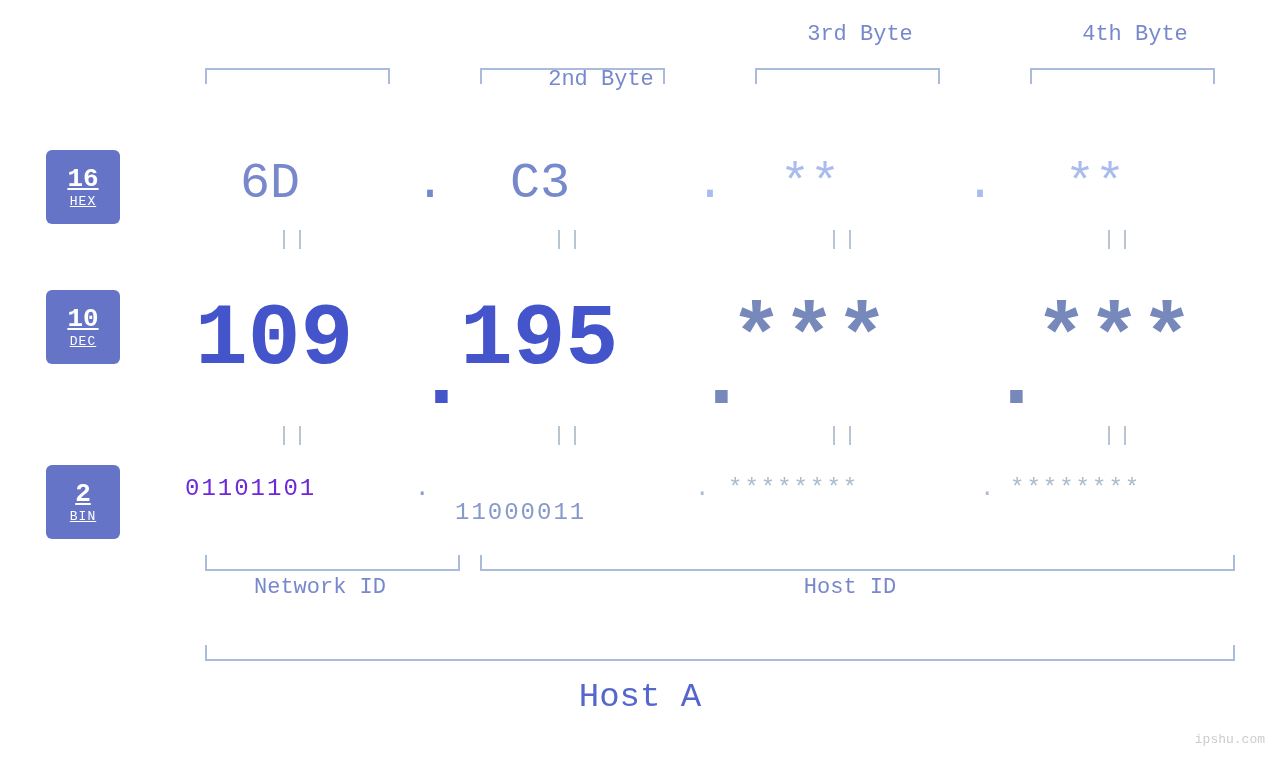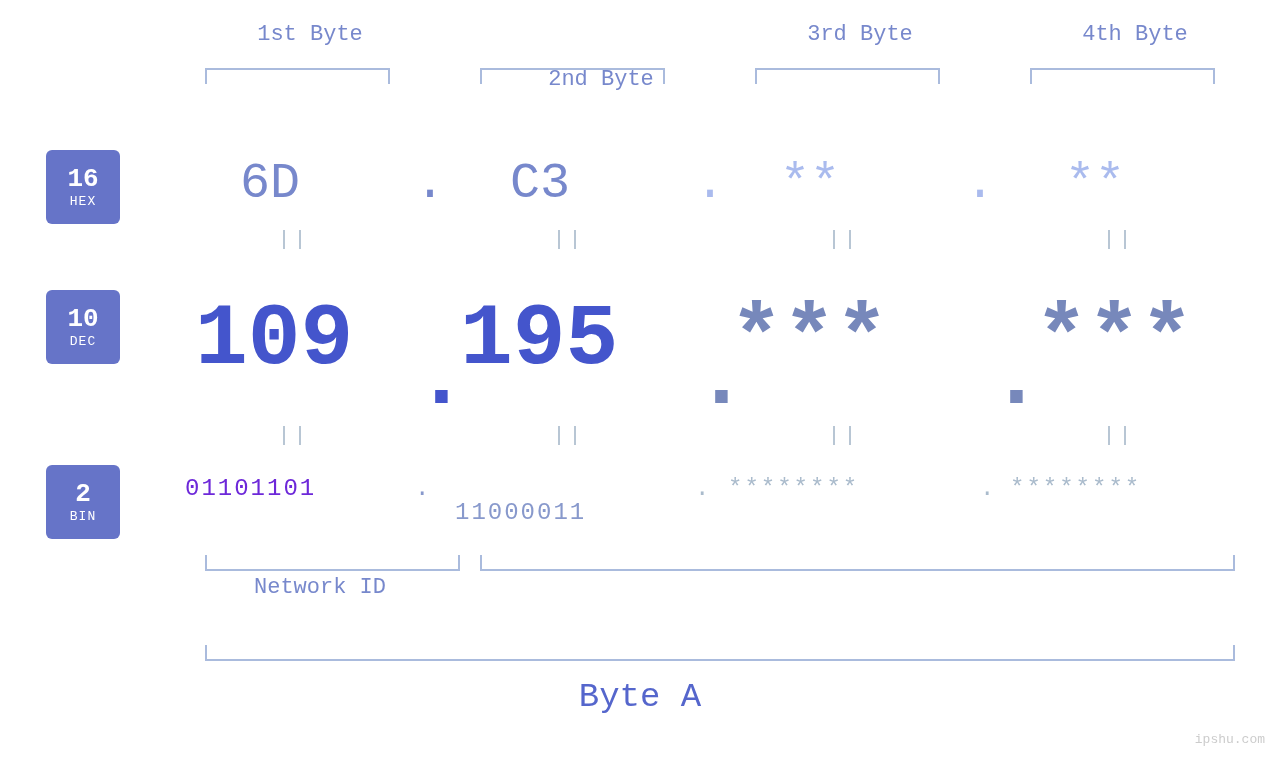--- a/index.html
+++ b/index.html
@@ -45,20 +45,21 @@
       position: absolute;
       display: flex;
       flex-direction: column;
       align-items: center;
       justify-content: center;
       width: 74px;
       height: 74px;
       background: #6674c8;
       border-radius: 6px;
       color: white;
+      text-decoration: underline;
     }
 
     .badge .bnum {
       font-size: 26px;
       font-weight: bold;
       line-height: 1.1;
       font-family: 'Courier New', Courier, monospace;
     }
 
     .badge .bname {
@@ -104,21 +105,20 @@
       font-family: 'Courier New', Courier, monospace;
       color: #cccccc;
       font-size: 13px;
     }
   </style>
 </head>
 <body>
 
 <div class="layout">
 
-  <div class="bh" style="left: 210px; width: 200px;">1st Byte</div>
   <div class="bh" style="left: 501px; width: 200px; margin-top: 45px;">2nd Byte</div>
   <div class="bh" style="left: 760px; width: 200px;">3rd Byte</div>
   <div class="bh" style="left: 1035px; width: 200px;">4th Byte</div>
 
   <div class="bracket-line" style="left: 205px; top: 68px; width: 185px;"></div>
   <div class="bracket-line" style="left: 480px; top: 68px; width: 185px;"></div>
   <div class="bracket-line" style="left: 755px; top: 68px; width: 185px;"></div>
   <div class="bracket-line" style="left: 1030px; top: 68px; width: 185px;"></div>
 
   <div class="badge" style="left: 46px; top: 150px;">
@@ -169,20 +169,21 @@
   <div class="vt" style="left: 728px; top: 475px; font-size: 24px; color: #aabbcc; letter-spacing: 2px;">********</div>
   <div class="vt" style="left: 980px; top: 475px; font-size: 24px; color: #aabbcc;">.</div>
   <div class="vt" style="left: 1010px; top: 475px; font-size: 24px; color: #aabbcc; letter-spacing: 2px;">********</div>
 
   <div class="bottom-bracket" style="left: 205px; top: 555px; width: 255px;"></div>
 
   <div class="bottom-bracket" style="left: 480px; top: 555px; width: 755px;"></div>
 
   <div class="bottom-label" style="left: 230px; top: 575px; width: 180px;">Network ID</div>
 
+  <div class="bottom-label" style="left: 760px; top: 575px; width: 180px;">Host ID</div>
 
   <div style="position:absolute; left: 205px; top: 645px; width: 1030px; border-bottom: 2px solid #aabbdd; border-left: 2px solid #aabbdd; border-right: 2px solid #aabbdd; height: 16px;"></div>
 
-  <div class="class-label" style="left: 500px; top: 678px; width: 280px;">Byte A</div>
+  <div class="class-label" style="left: 500px; top: 678px; width: 280px;">Host A</div>
 
   <div class="watermark" style="right: 20px; bottom: 20px;">ipshu.com</div>
 
 </div>
 
 </body></html>

